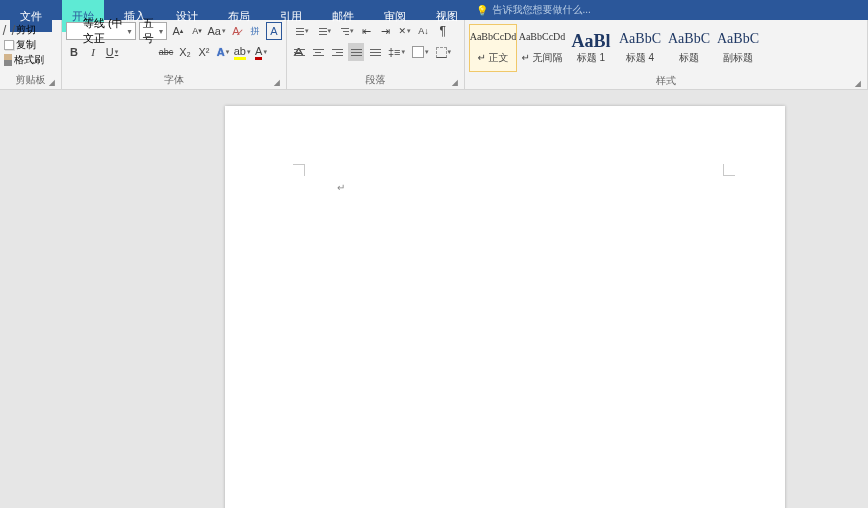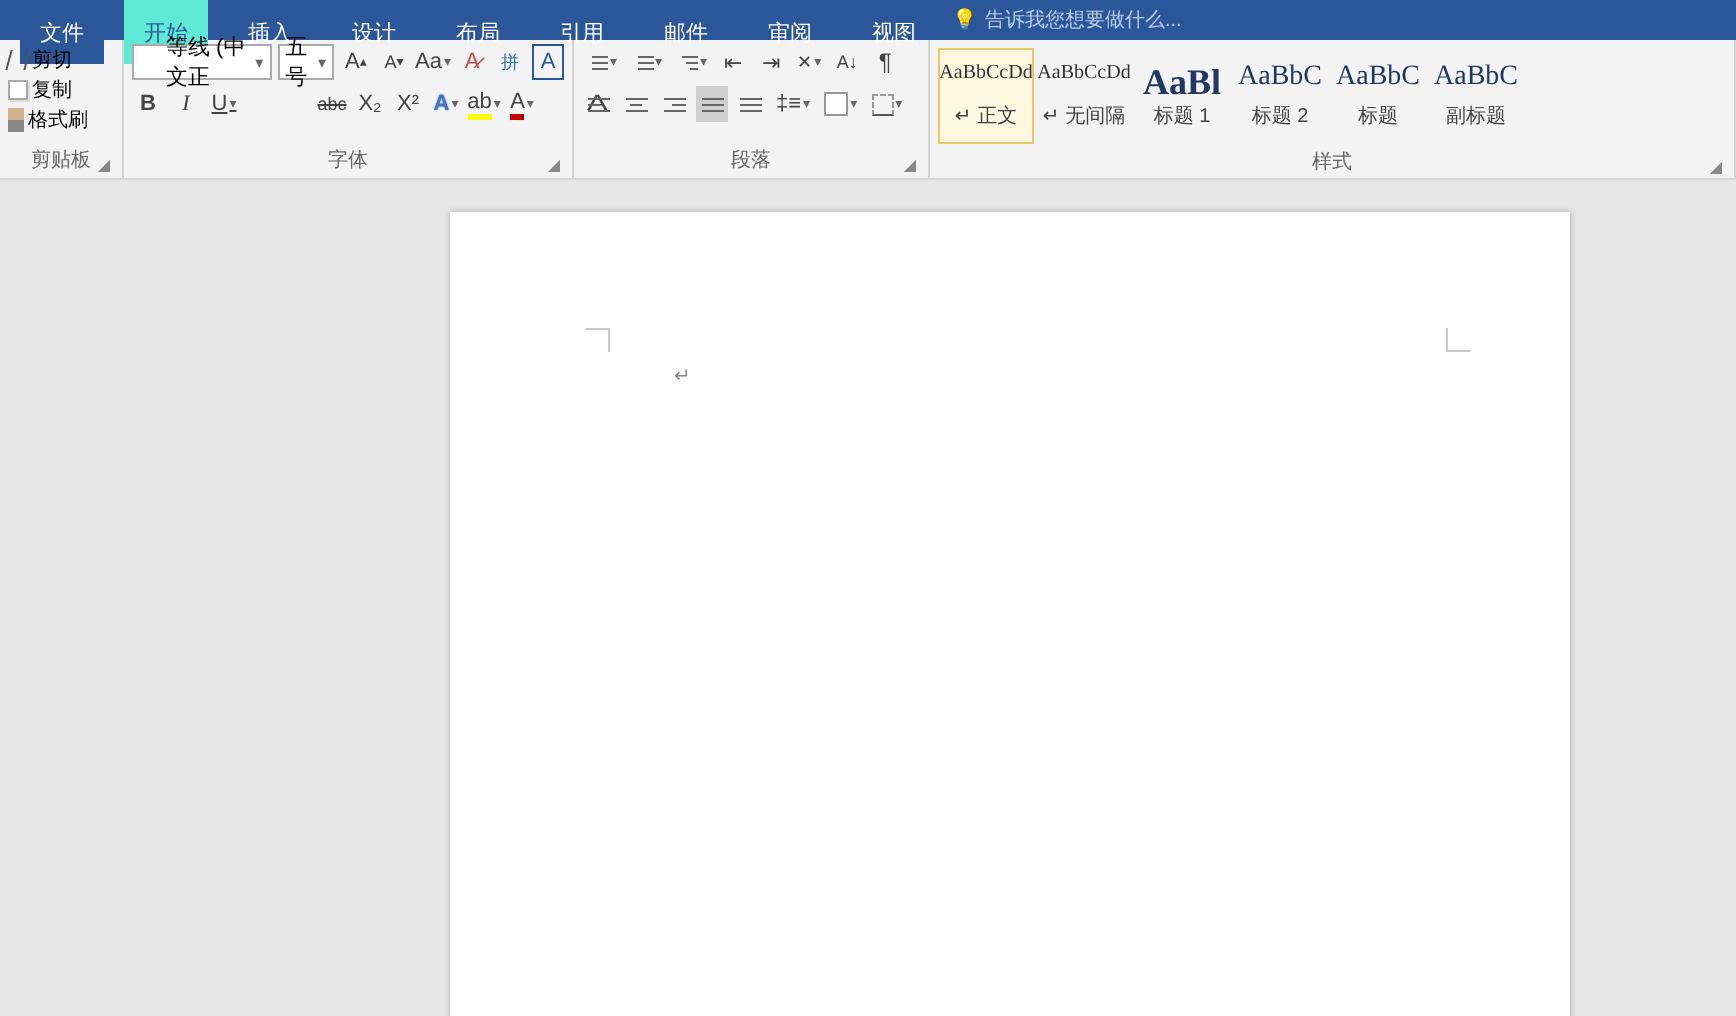--- a/index.html
+++ b/index.html
@@ -299,21 +299,21 @@
         <div class="style-item">
             <div class="style-prev">AaBbCcDd</div>
             <div class="style-lab">↵ 无间隔</div>
           </div>
         <div class="style-item">
             <div class="style-prev">AaBl</div>
             <div class="style-lab">标题 1</div>
           </div>
         <div class="style-item">
             <div class="style-prev">AaBbC</div>
-            <div class="style-lab">标题 2</div>
+            <div class="style-lab">标题 4</div>
           </div>
         <div class="style-item">
             <div class="style-prev">AaBbC</div>
             <div class="style-lab">标题</div>
           </div>
         <div class="style-item">
             <div class="style-prev">AaBbC</div>
             <div class="style-lab">副标题</div>
           </div>
       </div>

